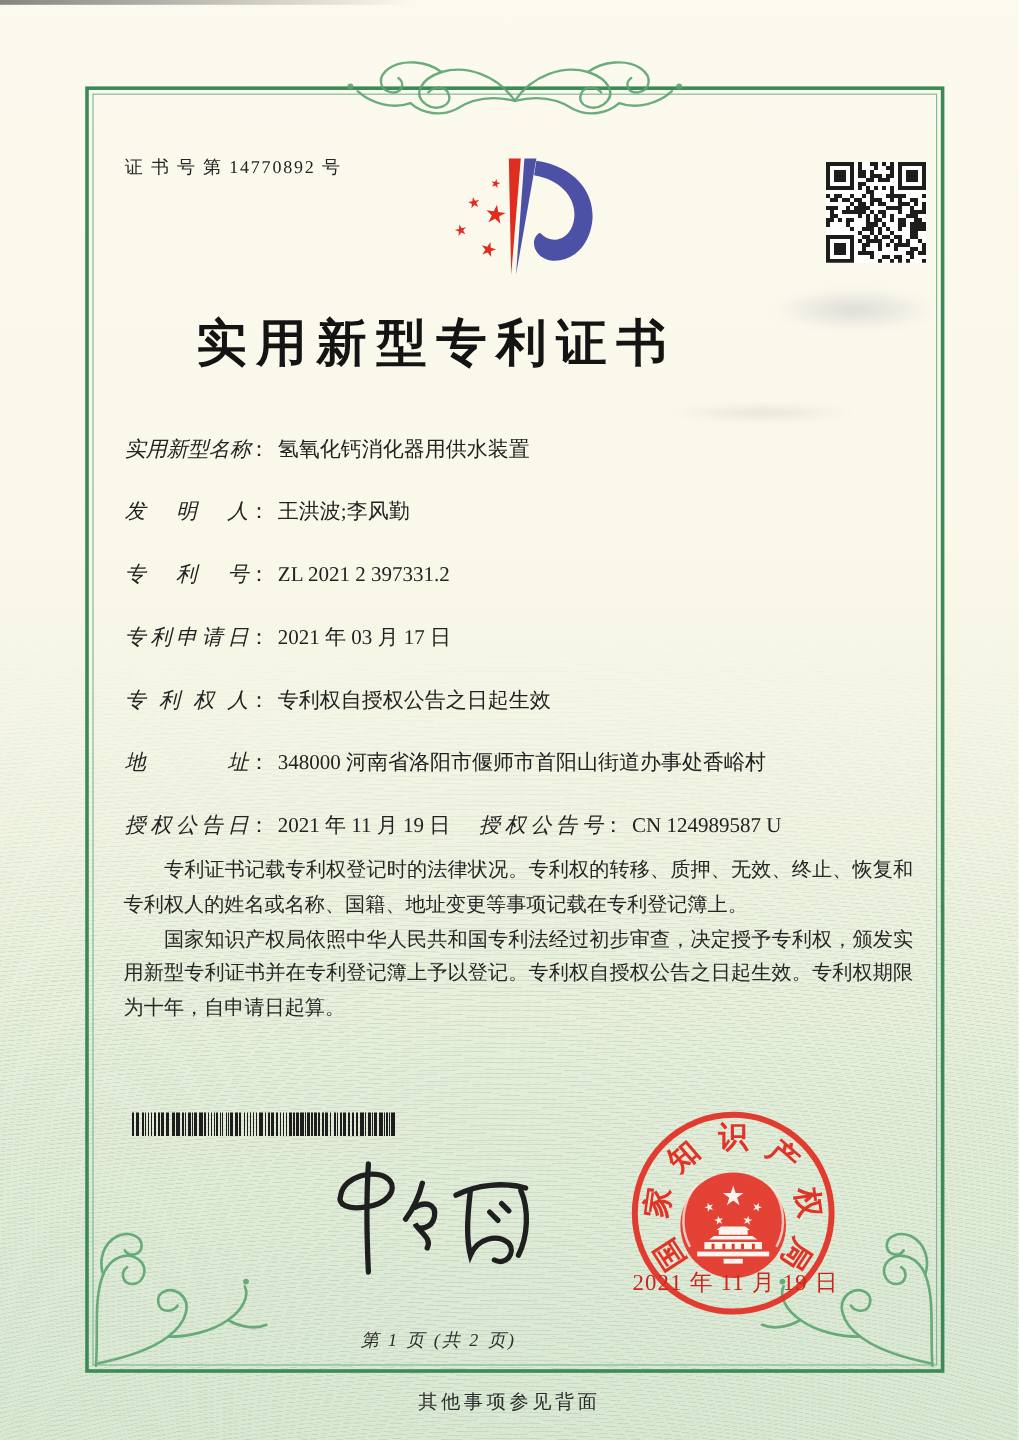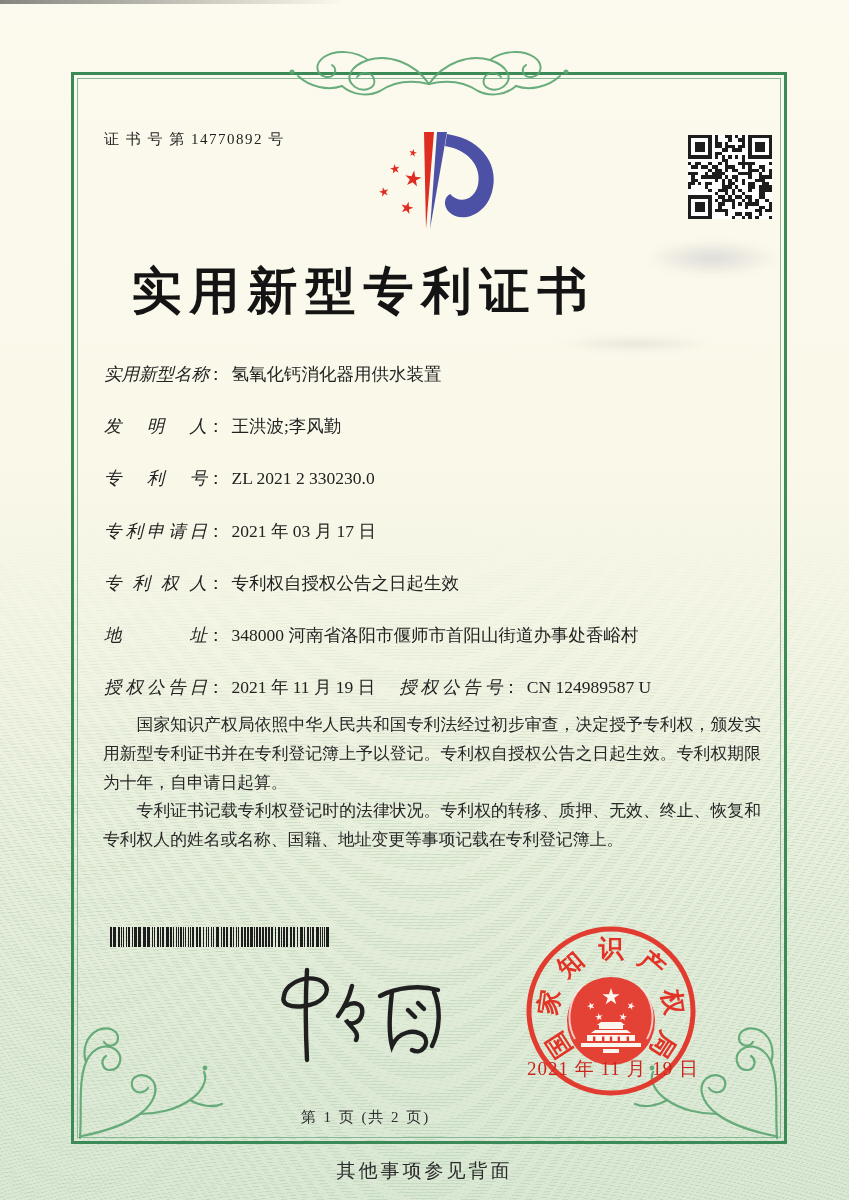--- a/index.html
+++ b/index.html
@@ -20,21 +20,21 @@
   .smudge{position:absolute;pointer-events:none;filter:blur(3px);}
   .smudge.a{left:645px;top:240px;width:135px;height:36px;
     background:radial-gradient(ellipse at center,rgba(52,56,108,.15),transparent 70%);}
   .smudge.b{left:555px;top:336px;width:160px;height:16px;
     background:radial-gradient(ellipse at center,rgba(90,90,90,.13),transparent 70%);}
 
   .cert-no{position:absolute;left:104px;top:130px;font-size:15px;color:#232323;letter-spacing:1.5px;}
   .logo{position:absolute;left:370px;top:124px;}
   .qr{position:absolute;left:688px;top:135px;width:84px;height:84px;background:#fff;}
   .title{position:absolute;left:0;top:258px;width:727px;text-align:center;
-    font-size:50px;font-weight:700;letter-spacing:8px;color:#141414;}
+    font-size:42px;font-weight:700;letter-spacing:8px;color:#141414;}
 
   .fields{position:absolute;left:104px;top:0;}
   .frow{position:absolute;left:0;white-space:nowrap;font-size:17.5px;color:#222;}
   .flabel{display:inline-block;width:103px;text-align:justify;text-align-last:justify;vertical-align:bottom;font-style:italic;}
   .fcolon{display:inline-block;}
   .fvalue{display:inline-block;margin-left:7px;}
   .grant2{margin-left:24px;}
 
   .body-text{position:absolute;left:103px;top:711px;width:658px;
     font-size:16.8px;line-height:28.8px;color:#262626;text-align:justify;}
@@ -44,22 +44,22 @@
   .signer{position:absolute;left:122px;top:992px;font-family:"Liberation Sans","DejaVu Sans",sans-serif;
     font-size:18px;color:#2a2a2a;line-height:34px;letter-spacing:2px;}
   .signature{position:absolute;left:252px;top:958px;}
 
   .seal{position:absolute;left:525px;top:925px;width:172px;height:172px;}
   .seal svg{position:absolute;left:0;top:0;}
   .seal .ring-char{position:absolute;left:50%;top:50%;width:28px;height:28px;margin:-14px 0 0 -14px;
     text-align:center;font-size:25px;font-weight:700;color:#e23327;line-height:28px;}
   .seal-date{position:absolute;left:527px;top:1056px;font-size:19px;color:#c9251c;letter-spacing:1px;white-space:nowrap;}
 
-  .page-info{position:absolute;left:0;top:1108px;width:731px;text-align:center;font-size:15px;color:#2e2e2e;letter-spacing:2px;}
-  .back-note{position:absolute;left:0;top:1158px;width:849px;text-align:center;font-size:19px;color:#2b2b2b;letter-spacing:3px;}
+  .page-info{position:absolute;left:0;top:1108px;width:731px;text-align:center;font-size:15px;color:#2e2e2e;letter-spacing:2px;font-style:italic;}
+  .back-note{position:absolute;left:0;top:1158px;width:849px;text-align:center;font-size:16px;color:#2b2b2b;letter-spacing:3px;}
   .orn{position:absolute;pointer-events:none;}
 </style>
 </head>
 <body>
 
 <div class="page">
   <div class="guilloche"></div>
   <div class="scan-edge"></div>
   <div class="frame"></div>
 
@@ -326,39 +326,39 @@
   <div class="title">实用新型专利证书</div>
 
   <div class="fields">
     <div class="frow" style="top:362px">
       <span class="flabel">实用新型名称</span><span class="fcolon">：</span><span class="fvalue">氢氧化钙消化器用供水装置</span>
     </div>
     <div class="frow" style="top:414px">
       <span class="flabel">发明人</span><span class="fcolon">：</span><span class="fvalue">王洪波;李风勤</span>
     </div>
     <div class="frow" style="top:466px">
-      <span class="flabel">专利号</span><span class="fcolon">：</span><span class="fvalue">ZL 2021 2 330230.0</span>
+      <span class="flabel">专利号</span><span class="fcolon">：</span><span class="fvalue">ZL 2021 2 397331.2</span>
     </div>
     <div class="frow" style="top:519px">
       <span class="flabel">专利申请日</span><span class="fcolon">：</span><span class="fvalue">2021 年 03 月 17 日</span>
     </div>
     <div class="frow" style="top:571px">
       <span class="flabel">专利权人</span><span class="fcolon">：</span><span class="fvalue">专利权自授权公告之日起生效</span>
     </div>
     <div class="frow" style="top:623px">
       <span class="flabel">地址</span><span class="fcolon">：</span><span class="fvalue">348000 河南省洛阳市偃师市首阳山街道办事处香峪村</span>
     </div>
     <div class="frow" style="top:675px">
       <span class="flabel">授权公告日</span><span class="fcolon">：</span><span class="fvalue">2021 年 11 月 19 日</span><span class="flabel grant2">授权公告号</span><span class="fcolon">：</span><span class="fvalue">CN 124989587 U</span>
     </div>
   </div>
 
   <div class="body-text">
+    <p>专利证书记载专利权登记时的法律状况。专利权的转移、质押、无效、终止、恢复和专利权人的姓名或名称、国籍、地址变更等事项记载在专利登记簿上。</p>
     <p>国家知识产权局依照中华人民共和国专利法经过初步审查，决定授予专利权，颁发实用新型专利证书并在专利登记簿上予以登记。专利权自授权公告之日起生效。专利权期限为十年，自申请日起算。</p>
-    <p>专利证书记载专利权登记时的法律状况。专利权的转移、质押、无效、终止、恢复和专利权人的姓名或名称、国籍、地址变更等事项记载在专利登记簿上。</p>
   </div>
 
   <svg class="barcode" width="226" height="20" shape-rendering="crispEdges">
       <rect x="0" y="0" width="2" height="20" fill="#1d1d1d"></rect>
       <rect x="3" y="0" width="3" height="20" fill="#1d1d1d"></rect>
       <rect x="8" y="0" width="2" height="20" fill="#1d1d1d"></rect>
       <rect x="11" y="0" width="1" height="20" fill="#1d1d1d"></rect>
       <rect x="13" y="0" width="1" height="20" fill="#1d1d1d"></rect>
       <rect x="16" y="0" width="1" height="20" fill="#1d1d1d"></rect>
       <rect x="18" y="0" width="2" height="20" fill="#1d1d1d"></rect>

